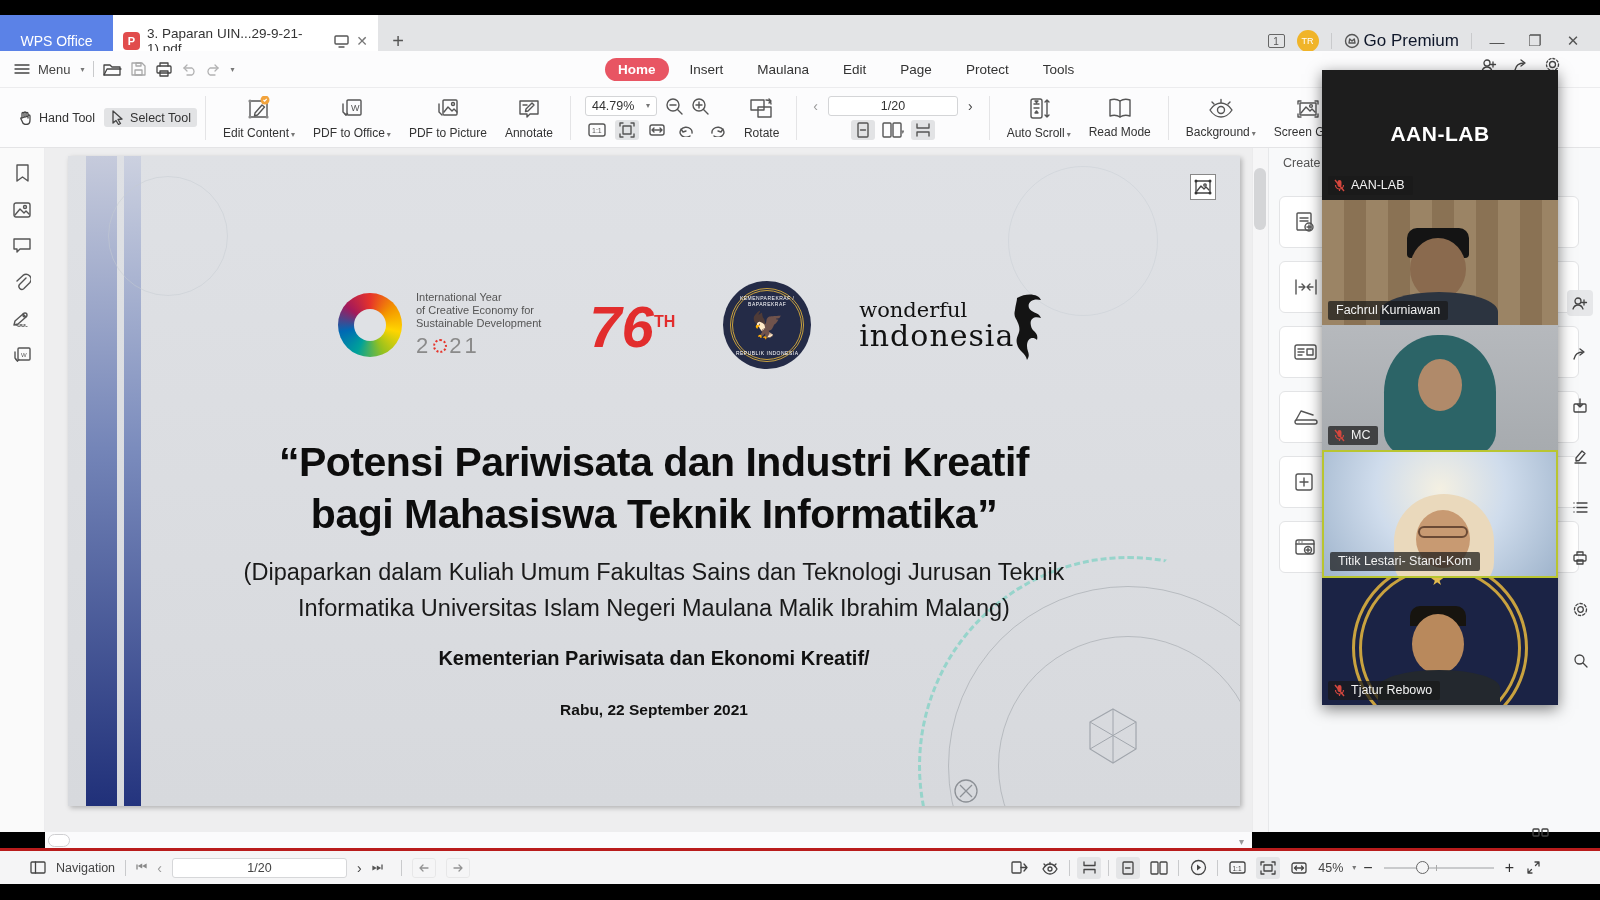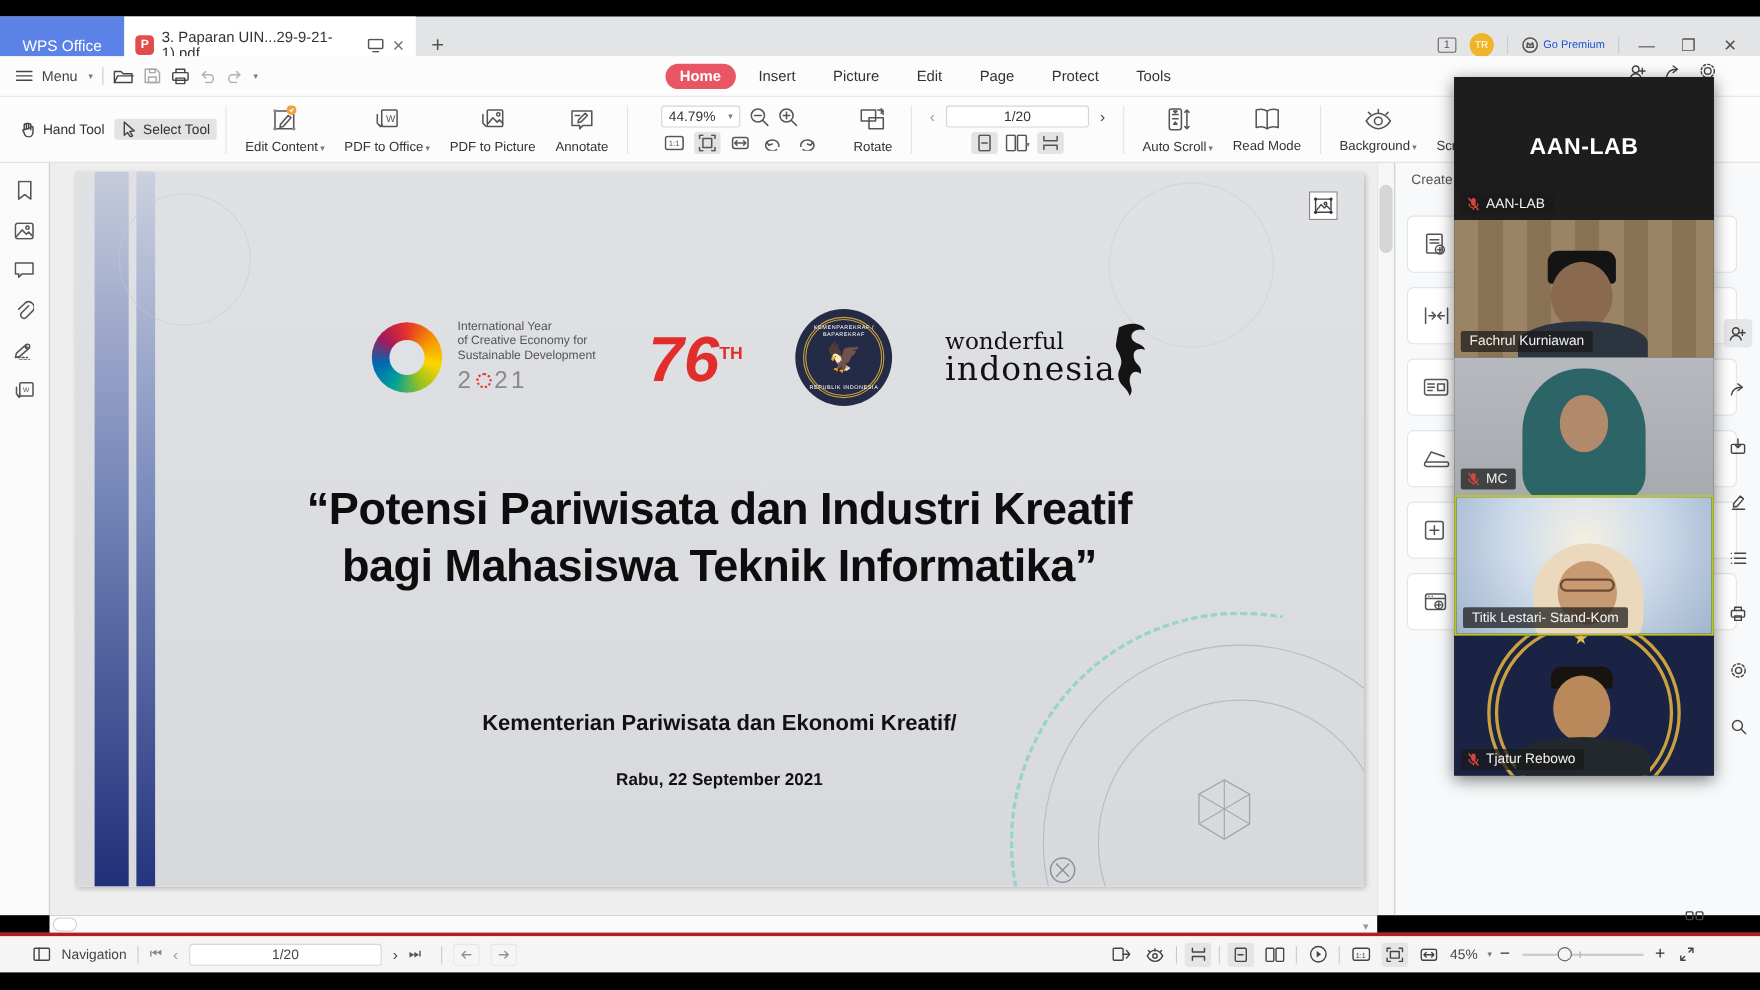--- a/index.html
+++ b/index.html
@@ -14,38 +14,38 @@
   
   #tabbar{left:0;top:15px;width:1600px;height:52px;background:#e3e4e6;display:flex;align-items:stretch}
   #wpstab{width:113px;background:#5b82e7;color:#fff;font-size:14px;display:flex;align-items:center;justify-content:center}
   #doctab{width:265px;background:#fff;display:flex;align-items:center;gap:7px;padding:0 10px;font-size:13.5px;color:#333}
   .pdfbadge{width:18px;height:18px;border-radius:4px;background:#e14d4d;color:#fff;font-size:11px;font-weight:bold;display:flex;align-items:center;justify-content:center}
   #newtab{width:40px;display:flex;align-items:center;justify-content:center;color:#555;font-size:20px}
   #tabbar-right{margin-left:auto;display:flex;align-items:center;gap:12px;padding-right:14px;color:#666}
   .winbox{width:17px;height:14px;border:1.5px solid #666;border-radius:2px;font-size:10px;color:#555;display:flex;align-items:center;justify-content:center}
   #avatar{width:22px;height:22px;border-radius:50%;background:#f0b429;color:#fff;font-size:9px;font-weight:normal;display:flex;align-items:center;justify-content:center}
   .vsep{width:1px;height:16px;background:#c9cacc}
-  #premium{display:flex;align-items:center;gap:4px;font-size:10px;color:#1d4ed8}
+  #premium{display:flex;align-items:center;gap:4px;font-size:17px;color:#0f172a}
   .winctl{font-size:15px;color:#555;width:26px;text-align:center}
   
   #menubar{left:0;top:51px;width:1600px;height:37px;background:#fcfcfd;border-bottom:1px solid #ececee;display:flex;align-items:center}
   #menuleft{display:flex;align-items:center;gap:8px;padding-left:14px;color:#444;font-size:13px}
   #navtabs{position:absolute;left:605px;top:0;height:37px;display:flex;align-items:center;gap:8px}
   .navtab{padding:4px 13px;font-size:13.5px;color:#333;border-radius:14px}
   .navtab.active{background:#e85563;color:#fff;font-weight:bold}
   #menuright{position:absolute;right:40px;top:6px;display:flex;gap:16px;color:#555}
   
   #toolbar{left:0;top:88px;width:1600px;height:60px;background:#fcfcfd;border-bottom:1px solid #e4e4e6;display:flex;align-items:center}
   .tsep{width:1px;height:44px;background:#e4e4e6;margin:0 8px}
   .tool-col{display:flex;flex-direction:row;gap:3px;margin-left:12px}
   .tool-sm{display:flex;align-items:center;gap:6px;font-size:12.5px;color:#333;padding:2px 6px;border-radius:3px}
   .tool-sm.sel{background:#e2e3e5}
   .bigbtn{display:flex;flex-direction:column;align-items:center;gap:4px;font-size:12px;color:#333;margin:0 9px;white-space:nowrap}
   .ddc{font-size:8px;color:#777;margin-left:2px}
-  #zoomgrp{display:flex;flex-direction:column;gap:4px;margin:0 22px}
+  #zoomgrp{display:flex;flex-direction:column;gap:4px;margin:0 6px}
   #zoombox{display:flex;align-items:center;gap:8px}
   #zoomval{border:1px solid #d4d5d7;border-radius:3px;background:#fff;font-size:12.5px;color:#333;padding:2px 6px;width:72px;display:flex;justify-content:space-between;align-items:center}
   .minirow{display:flex;align-items:center;gap:6px}
   .miniico{width:24px;height:20px;border-radius:3px;display:flex;align-items:center;justify-content:center}
   .miniico.sel{background:#e2e3e5}
   #pagegrp{display:flex;flex-direction:column;gap:4px;align-items:center;margin:0 8px}
   #pagebox{display:flex;align-items:center;gap:10px}
   #pagefield{border:1px solid #d4d5d7;background:#fff;border-radius:3px;width:130px;text-align:center;font-size:12.5px;color:#333;padding:2px 0}
   .chev{color:#999;font-size:14px}
   
@@ -214,21 +214,21 @@
       <svg width="16" height="13">
           <path class="stk2" d="M13 5H5a4 4 0 000 7h5"></path>
           <path class="stk2" d="M10 2l3 3-3 3"></path>
         </svg>
     </span>
     <span class="ddc">▾</span>
   </div>
   <div id="navtabs">
     <span class="navtab active">Home</span>
     <span class="navtab">Insert</span>
-    <span class="navtab">Picture</span>
+    <span class="navtab">Maulana</span>
     <span class="navtab">Edit</span>
     <span class="navtab">Page</span>
     <span class="navtab">Protect</span>
     <span class="navtab">Tools</span>
   </div>
   <div id="menuright">
     <span class="ic">
       <svg width="16" height="14">
           <circle class="stk2" cx="6" cy="5" r="3"></circle>
           <path class="stk2" d="M1 13c1-3 3-4 5-4s4 1 5 4M12 4v5M9.5 6.5h5"></path>
@@ -544,20 +544,24 @@
       <svg width="60" height="70" style="position:absolute;left:128px;top:-8px">
         <path d="M30 8c10-6 22-4 24 2-8-2-14 2-12 8 2 5 10 4 12 10-6-2-12 0-10 8 1 6 8 6 6 14-4-4-10-2-10 6 0 6 4 8 0 14-2-8-8-8-10-16s4-10 2-18-6-8-4-16c1-7 2-9 2-12z" fill="#141414"></path>
       </svg>
     </div>
   </div>
 
   <div id="slide-title">
     <div>“Potensi Pariwisata dan Industri Kreatif</div>
     <div>bagi Mahasiswa Teknik Informatika”</div>
   </div>
+  <div id="slide-sub">
+    <div>(Dipaparkan dalam Kuliah Umum Fakultas Sains dan Teknologi Jurusan Teknik</div>
+    <div>Informatika Universitas Islam Negeri Maulana Malik Ibrahim Malang)</div>
+  </div>
   <div id="slide-org">
     <div>Kementerian  Pariwisata dan Ekonomi Kreatif/</div>
   </div>
   <div id="slide-date">Rabu, 22 September 2021</div>
 
   <div id="extract-btn">
     <svg width="18" height="16">
         <rect class="stk2" x="2" y="2" width="14" height="12"></rect>
         <circle class="stk2" cx="11" cy="6" r="1.2"></circle>
         <path class="stk2" d="M3 12l4-5 3 3 2-2 3 3"></path>

